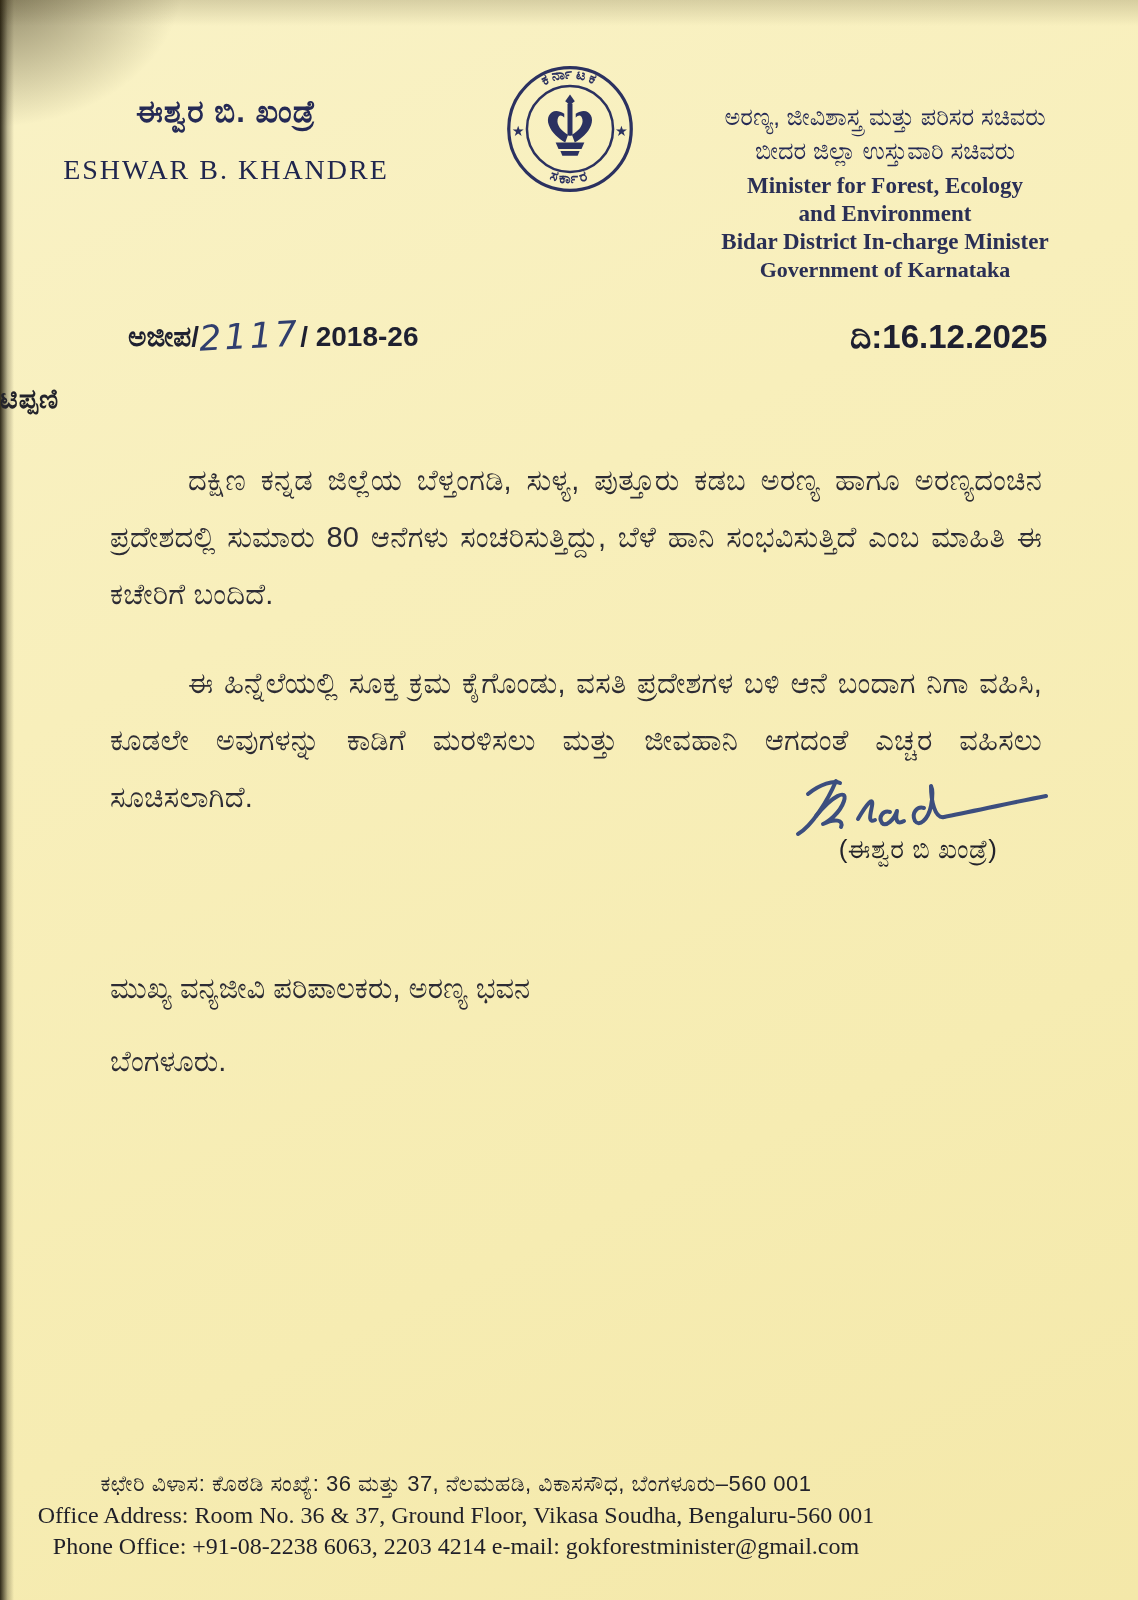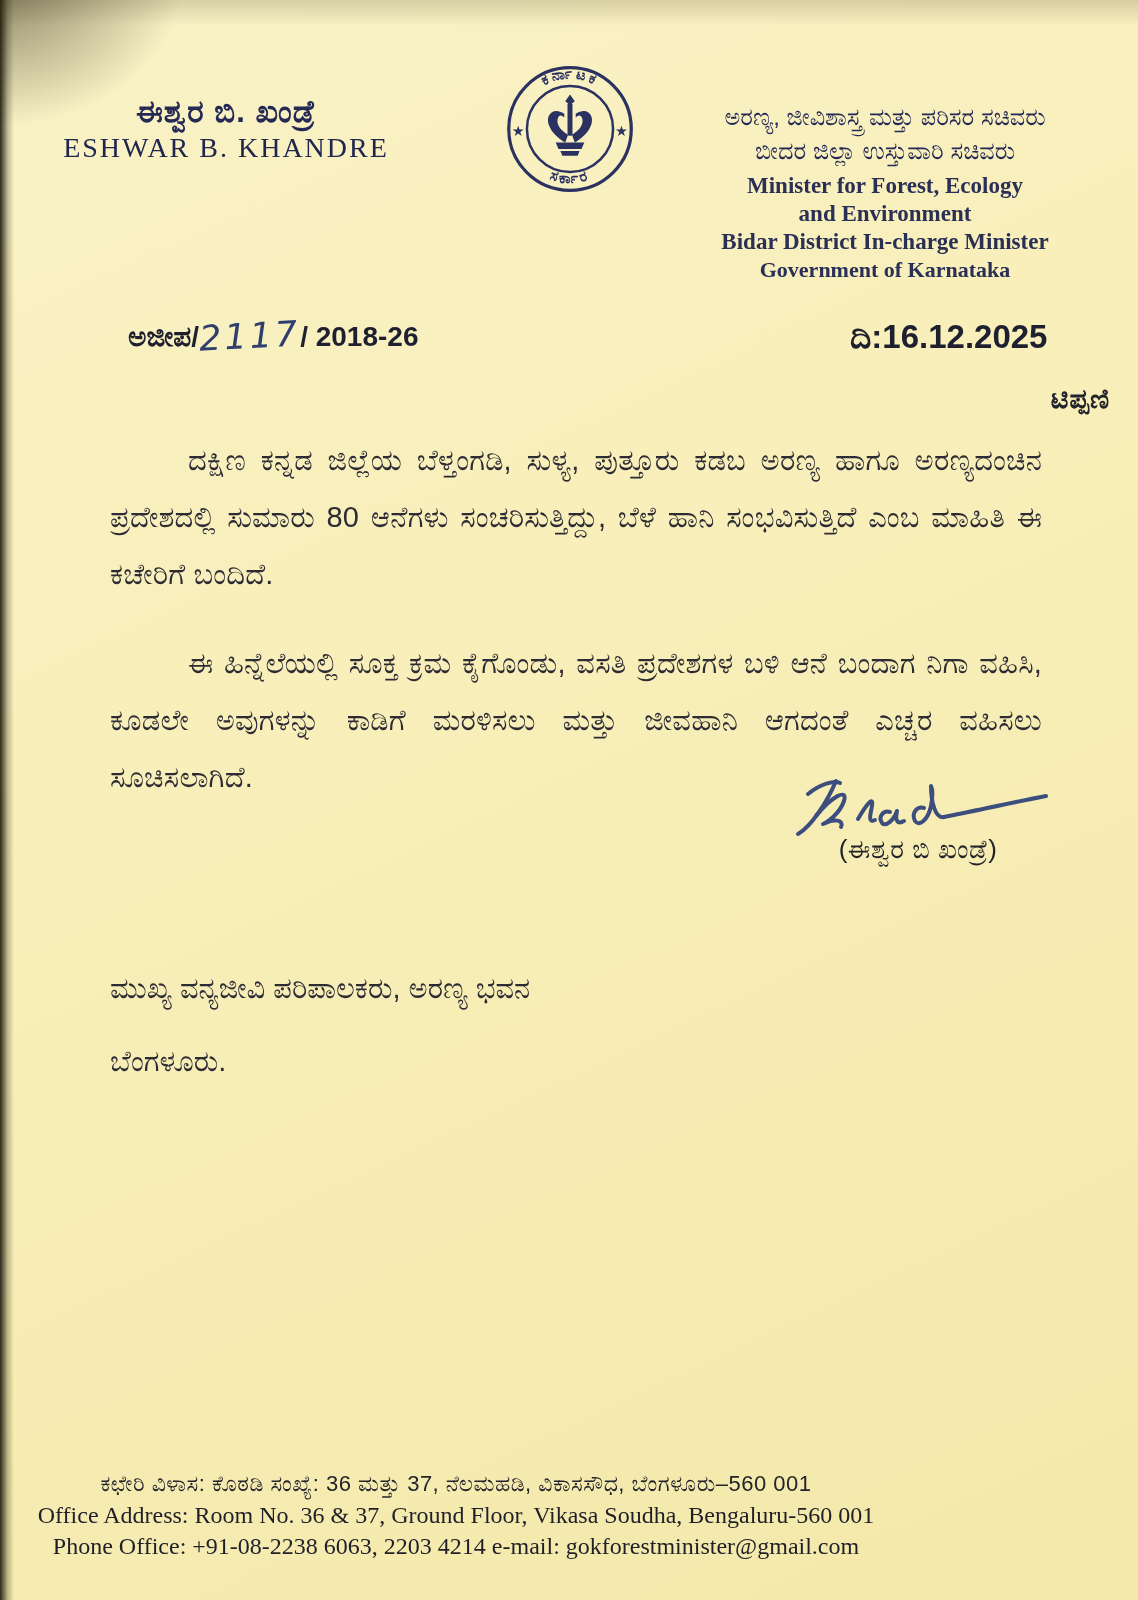--- a/index.html
+++ b/index.html
@@ -20,38 +20,38 @@
   .corner-shade{
     position:absolute;left:-60px;top:-60px;width:260px;height:200px;
     background:radial-gradient(ellipse at 20% 20%,rgba(40,32,12,0.55),rgba(40,32,12,0) 65%);
   }
   .top-shade{
     position:absolute;left:0;top:0;width:100%;height:26px;
     background:linear-gradient(to bottom,rgba(60,50,20,0.18),rgba(60,50,20,0));
   }
   
   .header-left{position:absolute;left:58px;top:94px;width:336px;text-align:center;color:#252a55;}
-  .name-kn{font-size:31px;font-weight:bold;letter-spacing:1px;margin-bottom:2px;text-align:center;}
+  .name-kn{font-size:31px;font-weight:bold;letter-spacing:1px;margin-bottom:24px;text-align:center;}
   .name-en{font-family:"Liberation Serif","DejaVu Serif",serif;font-size:28px;font-weight:normal;letter-spacing:2px;color:#20264e;}
   .emblem{position:absolute;left:503px;top:62px;width:134px;height:134px;}
   .header-right{position:absolute;left:670px;top:100px;width:430px;text-align:center;color:#252a55;}
   .desig-kn{font-size:24px;line-height:34px;font-weight:500;}
   .desig-en{font-family:"Liberation Serif","DejaVu Serif",serif;font-size:23px;line-height:28px;color:#2a2f55;margin-top:4px;font-weight:bold;}
   
   .ref-left{position:absolute;left:128px;top:314px;font-size:28px;font-weight:bold;color:#1e2030;}
   .ref-handwritten{
     display:inline-block;font-style:italic;font-size:35px;font-weight:500;
     color:#303e6e;transform:rotate(-3deg) translateY(2px);letter-spacing:3px;
     font-family:"DejaVu Sans",sans-serif;
   }
   .ref-date{position:absolute;left:850px;top:318px;font-size:33px;font-weight:bold;color:#1e2030;}
   
-  .note-title{position:absolute;left:0;top:384px;width:1110px;text-align:right;font-size:27px;font-weight:bold;color:#23232b;letter-spacing:1px;}
+  .note-title{position:absolute;left:0;top:384px;width:1110px;text-align:left;font-size:27px;font-weight:bold;color:#23232b;letter-spacing:1px;}
   
-  .body-text{position:absolute;left:110px;top:432px;width:932px;color:#2d2c34;}
+  .body-text{position:absolute;left:110px;top:452px;width:932px;color:#2d2c34;}
   .body-text p{
     font-size:29px;line-height:57px;text-align:justify;text-indent:78px;
     margin:0 0 32px 0;letter-spacing:0.2px;
   }
   
   .signature-block{position:absolute;left:768px;top:768px;width:300px;text-align:center;}
   .signature-svg{display:block;margin:0 auto;}
   .sig-name{font-size:26px;color:#23232b;margin-top:-6px;letter-spacing:0.5px;}
   
   .recipient{position:absolute;left:110px;top:952px;width:700px;color:#2d2c34;}

